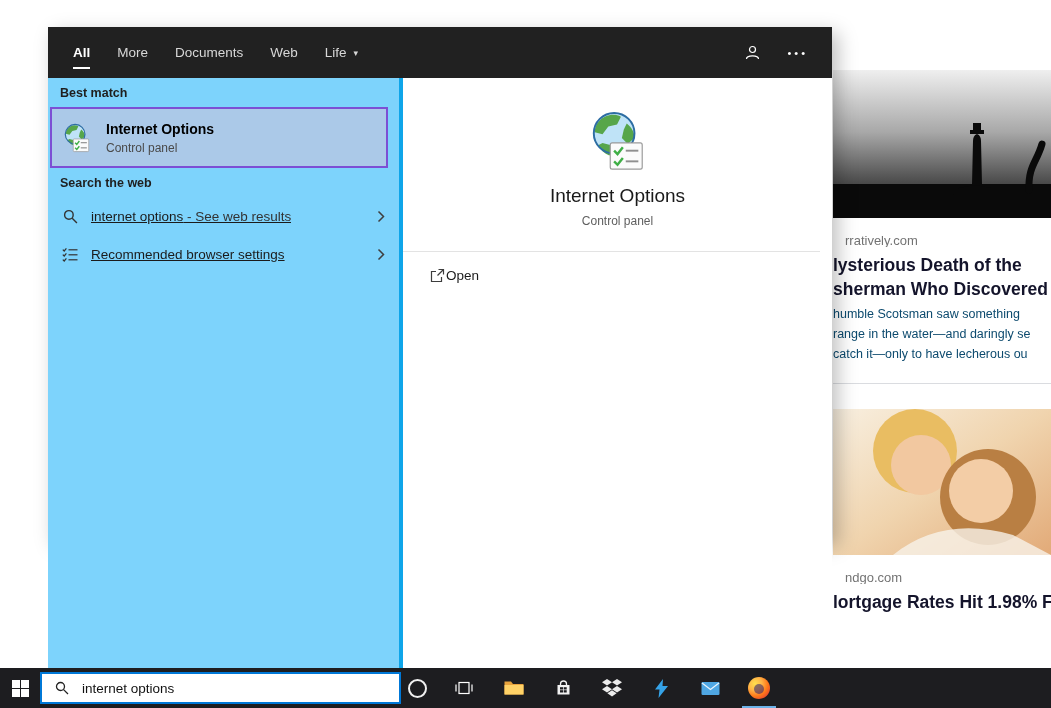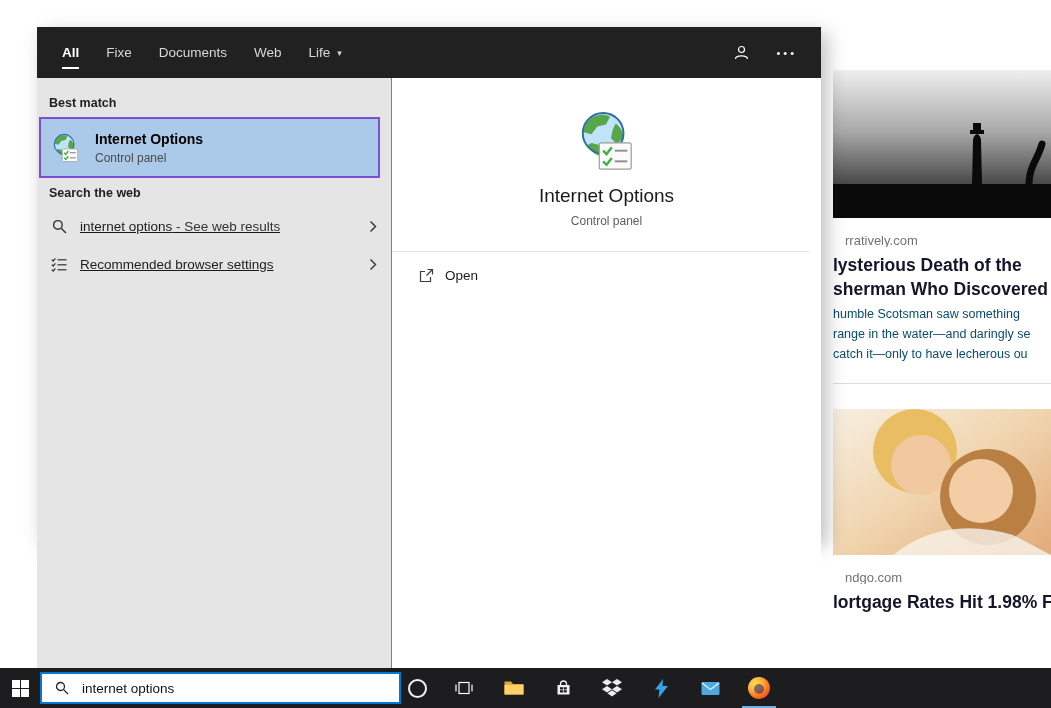--- a/index.html
+++ b/index.html
@@ -30,21 +30,21 @@
     line-height: 24px; white-space: nowrap; overflow: hidden;
   }
   .ex {
     font-size: 12.5px; color: #0c4a6e; line-height: 20px;
     margin-top: 3px; white-space: nowrap; overflow: hidden;
   }
   .bg-divider { height: 1px; background: #dadce0; margin: 19px 0 25px 0; }
 
   
   .flyout {
-    position: absolute; left: 37px; top: 27px; width: 784px; height: 513px;
+    position: absolute; left: 48px; top: 27px; width: 784px; height: 513px;
     box-shadow: 6px 6px 18px rgba(0,0,0,0.25);
     z-index: 5;
   }
   .tabsbar {
     height: 51px; background: #212121;
     display: flex; align-items: stretch; padding-left: 25px;
     box-sizing: border-box;
   }
   .tab {
     color: #d8d8d8; font-size: 13.5px;
@@ -59,22 +59,22 @@
   .tab .caret { font-size: 9px; margin-left: 7px; color: #d8d8d8; }
   .bar-right {
     margin-left: auto; display: flex; align-items: center;
     gap: 26px; padding-right: 24px;
   }
   .bar-icon { display: flex; align-items: center; cursor: pointer; }
   .ellipsis-txt { color: #ffffff; font-size: 11px; letter-spacing: 3px; }
 
   .flyout-body { display: flex; height: 590px; }
   .left-panel {
-    width: 355px; background: #e5e5e5; border-right: 1px solid #0ea5e9;
-    box-sizing: border-box; padding-top: 10px;
+    width: 355px; background: #7dd3fc; border-right: 4px solid #0ea5e9;
+    box-sizing: border-box; 
   }
   .section-header {
     font-size: 12.5px; font-weight: bold; color: #1f1f1f;
     margin: 8px 0 7px 12px;
   }
   .best-item {
     height: 61px; margin: 0 11px 6px 2px;
     background: #abc9e8; border: 2px solid #7c4fd4;
     display: flex; align-items: center; box-sizing: border-box;
     padding: 0 10px; cursor: pointer;
@@ -97,21 +97,21 @@
   .right-panel { flex: 1; background: #ffffff; }
   .detail-icon-wrap { display: flex; justify-content: center; margin-top: 32px; }
   .detail-icon-wrap .io-icon { width: 62px; height: 62px; }
   .detail-title { text-align: center; font-size: 19px; color: #1a1a1a; margin-top: 13px; font-weight: 400; }
   .detail-sub { text-align: center; font-size: 12px; color: #5f5f5f; margin-top: 7px; }
   .detail-divider { height: 1px; background: #e3e3e3; margin: 23px 12px 0 0; }
   .open-row {
     display: flex; align-items: center; margin: 16px 0 0 27px;
     font-size: 13.5px; color: #1b1b1b; cursor: pointer; width: 120px;
   }
-  .open-row .open-label { margin-left: 11px; }
+  .open-row .open-label { margin-left: 1px; }
 
   
   .taskbar {
     position: absolute; left: 0; top: 668px; width: 1051px; height: 40px;
     background: #1d1d20; z-index: 10;
   }
   .start-btn {
     position: absolute; left: 0; top: 0; width: 40px; height: 40px;
     display: flex; align-items: center; justify-content: center; cursor: pointer;
   }
@@ -201,21 +201,21 @@
   </div>
 </div>
 
 <div class="flyout">
 
   <div class="tabsbar">
     <div class="tab active">
       <span>All</span>
     </div>
     <div class="tab">
-      <span>Fixe</span>
+      <span>More</span>
     </div>
     <div class="tab">
       <span>Documents</span>
     </div>
     <div class="tab">
       <span>Web</span>
     </div>
     <div class="tab">
       <span>Life</span>
       <span class="caret">▾</span>

